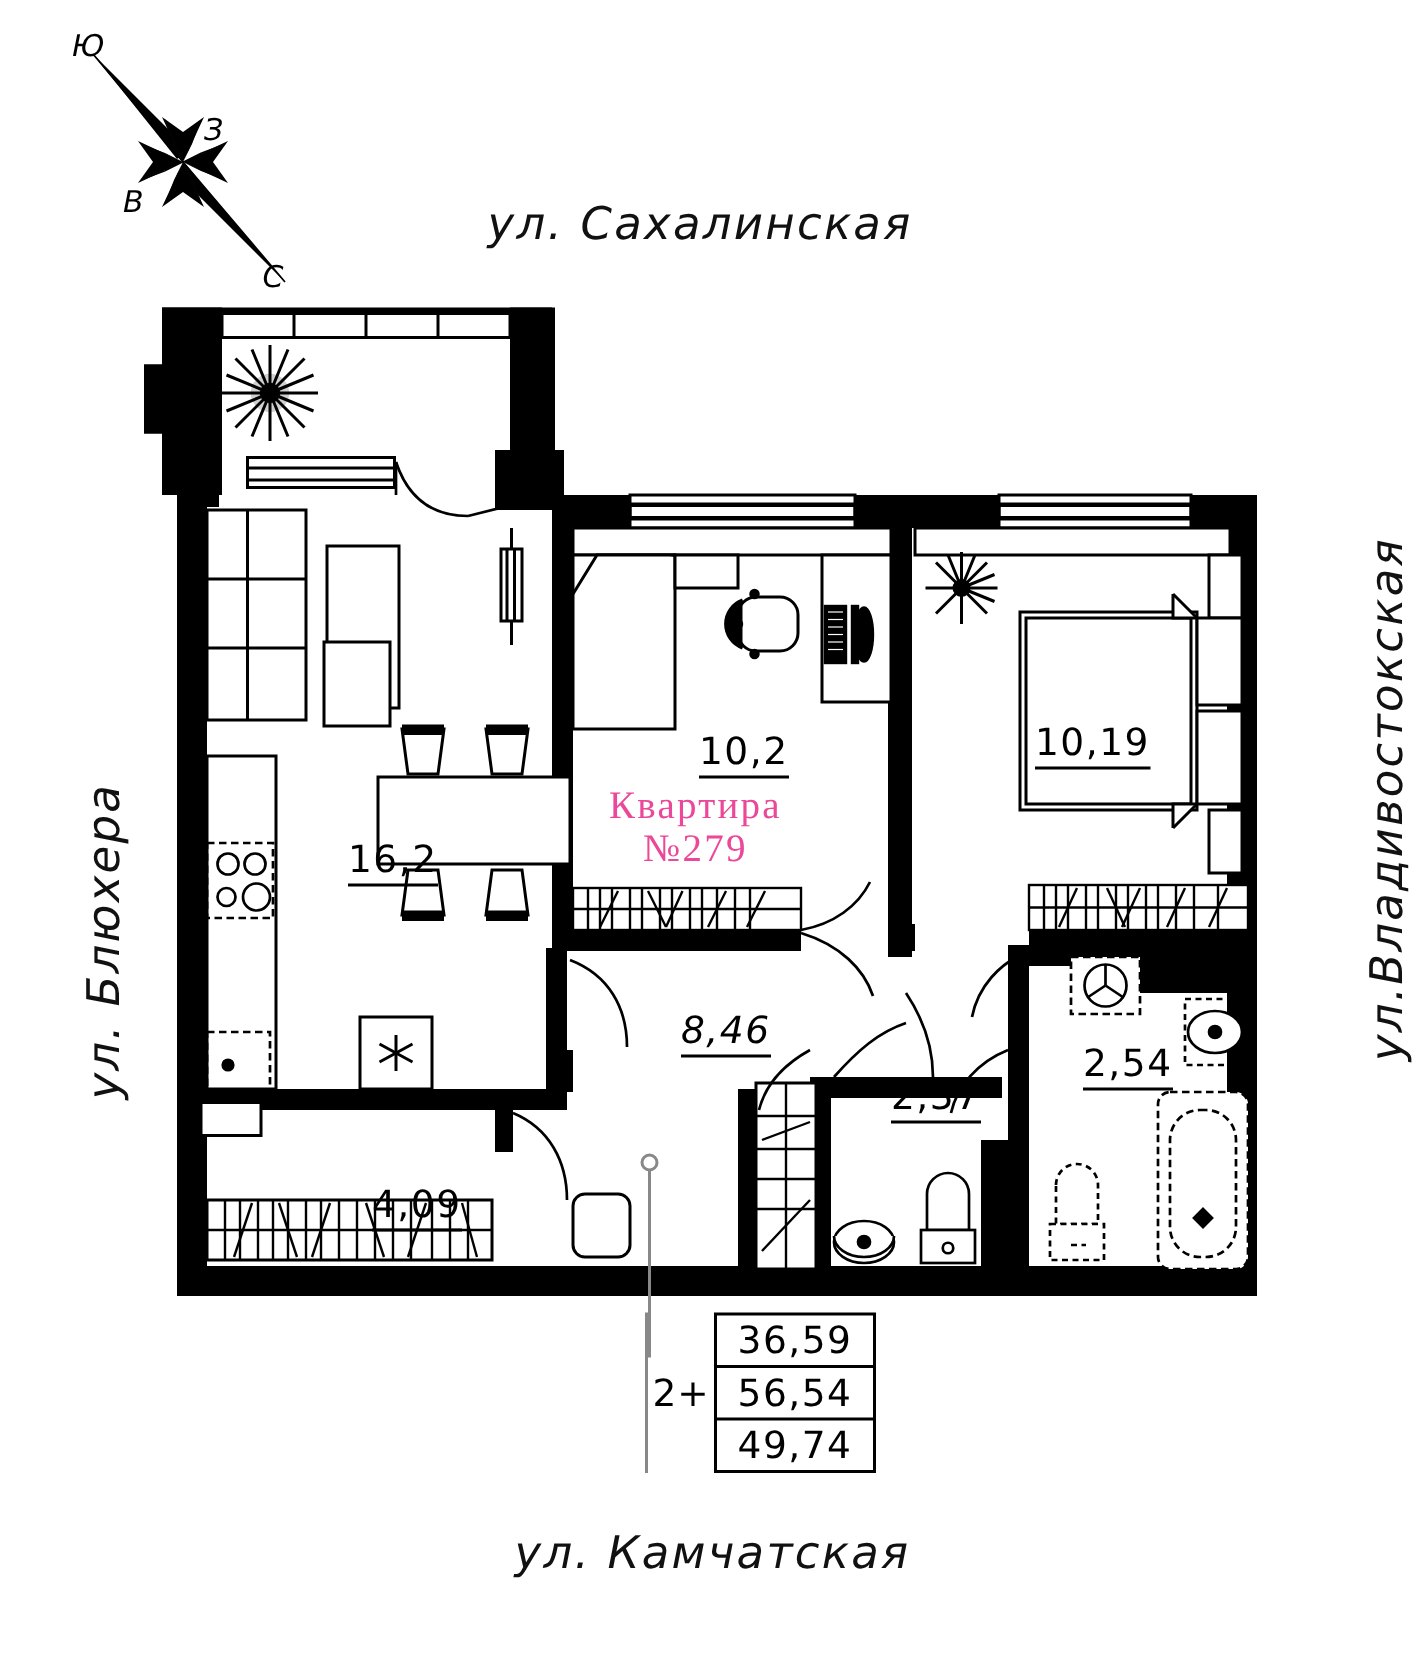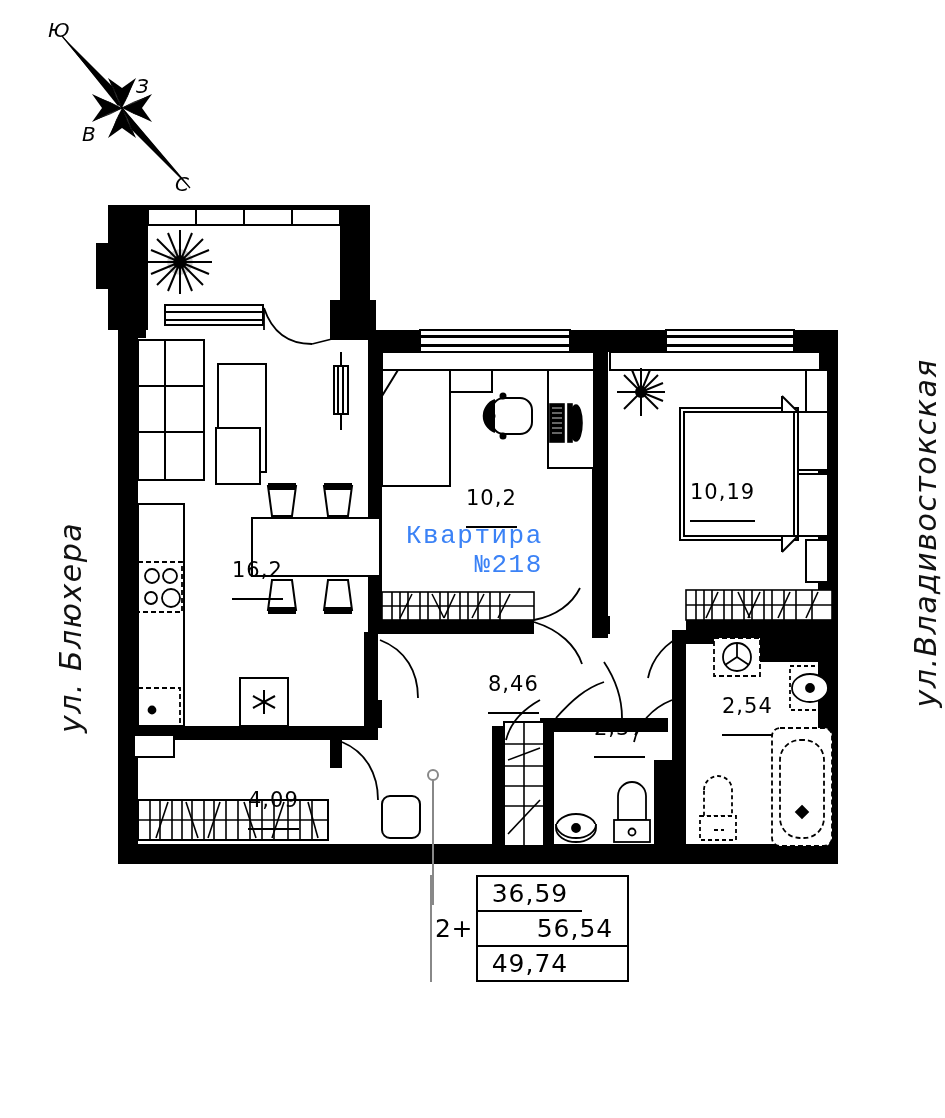--- a/index.html
+++ b/index.html
@@ -30,47 +30,47 @@
     transform:rotate(-90deg);transform-origin:50% 50%;
   }
   .street-right{
     left:760px;top:525px;width:330px;text-align:center;
     transform:rotate(-90deg);transform-origin:50% 50%;
   }
 
   .area{
     position:absolute;
     font-family:"DejaVu Sans","Liberation Sans",sans-serif;
-    font-size:21px;letter-spacing:1px;color:#000;white-space:nowrap;
-    border-bottom:2px solid #000;padding-bottom:16px;
+    font-size:25px;letter-spacing:1px;color:#000;white-space:nowrap;
+    border-bottom:2px solid #000;padding-bottom:2px;
   }
   .aptlabel{
     position:absolute;
-    font-family:Liberation Mono, monospace;
-    font-size:26px;letter-spacing:1.5px;color:#3b82f6;
-    text-align:right;line-height:1.12;white-space:nowrap;
+    font-family:Liberation Serif, serif;
+    font-size:26px;letter-spacing:1.5px;color:#ec4899;
+    text-align:center;line-height:1.12;white-space:nowrap;
   }
 
   
   .areatable{
     position:absolute;left:430px;top:875px;
     display:flex;align-items:stretch;
   }
   .areatable .mult{
     display:flex;align-items:center;justify-content:center;
     width:44px;font-size:25px;letter-spacing:0.5px;
     border-left:2px solid #888;
   }
   .areatable .col{display:flex;flex-direction:column;border:2px solid #000;}
   .areatable .cell{
     width:104px;height:33px;line-height:33px;text-align:center;
     font-size:25px;letter-spacing:1px;border-bottom:2px solid #000;
   }
   .areatable .cell:last-child{border-bottom:none;}
-  .areatable .cell.mid{border-bottom:2px solid #000;padding-left:45px;}
+  .areatable .cell.mid{border-bottom:2px solid #000;}
 
   .compass{position:absolute;left:40px;top:22px;width:170px;height:175px;}
   .compass .lbl{
     position:absolute;font-size:20px;font-style:italic;
     font-family:"DejaVu Sans","Liberation Sans",sans-serif;
   }
 </style>
 </head>
 <body>
 
@@ -477,34 +477,36 @@
       <path d="M604,662 C616,680 622,700 622,718"></path>
       <path d="M556,718 C572,700 586,688 604,682"></path>
     </g>
 
     <g stroke="#888" stroke-width="2" fill="none">
       <circle cx="433" cy="775" r="5" fill="#fff" stroke="#888"></circle>
       <line x1="433" y1="780" x2="433" y2="905"></line>
     </g>
   </svg>
 
+  <div class="street street-top">ул. Сахалинская</div>
+  <div class="street street-bottom">ул. Камчатская</div>
   <div class="street street-left">ул. Блюхера</div>
   <div class="street street-right">ул.Владивостокская</div>
 
   <div class="area" style="left:232px;top:558px;">16,2</div>
   <div class="area" style="left:466px;top:486px;">10,2</div>
   <div class="area" style="left:690px;top:480px;">10,19</div>
-  <div class="area" style="left:488px;top:672px;">8,46</div>
+  <div class="area" style="left:454px;top:672px;font-style:italic;">8,46</div>
   <div class="area" style="left:722px;top:694px;">2,54</div>
   <div class="area" style="left:594px;top:716px;">2,37</div>
   <div class="area" style="left:248px;top:788px;">4,09</div>
 
   <div class="aptlabel" style="left:406px;top:522px;">
     <div>Квартира</div>
-    <div>№218</div>
+    <div>№279</div>
   </div>
 
   <div class="areatable">
     <div class="mult">2+</div>
     <div class="col">
       <div class="cell">36,59</div>
       <div class="cell mid">56,54</div>
       <div class="cell">49,74</div>
     </div>
   </div>

